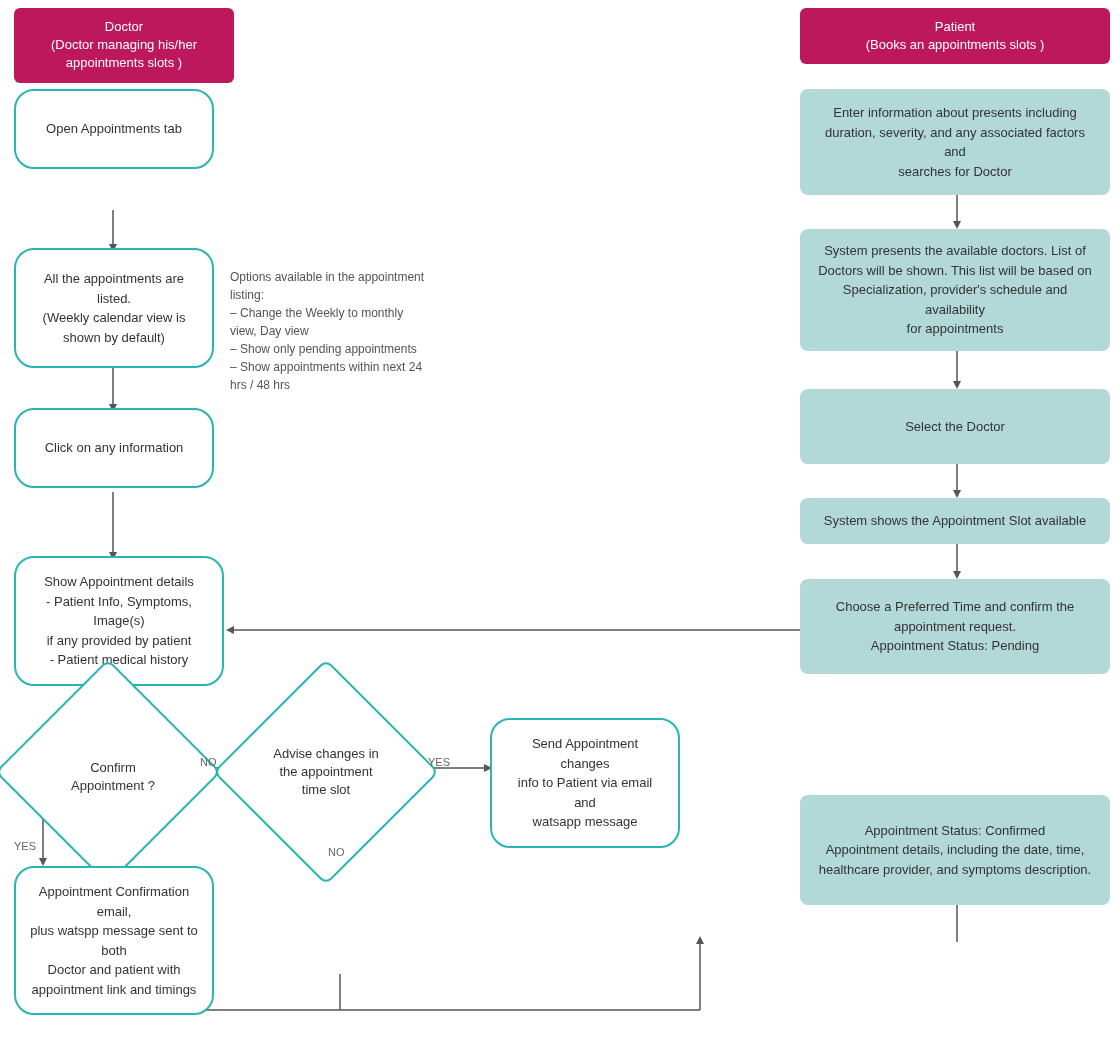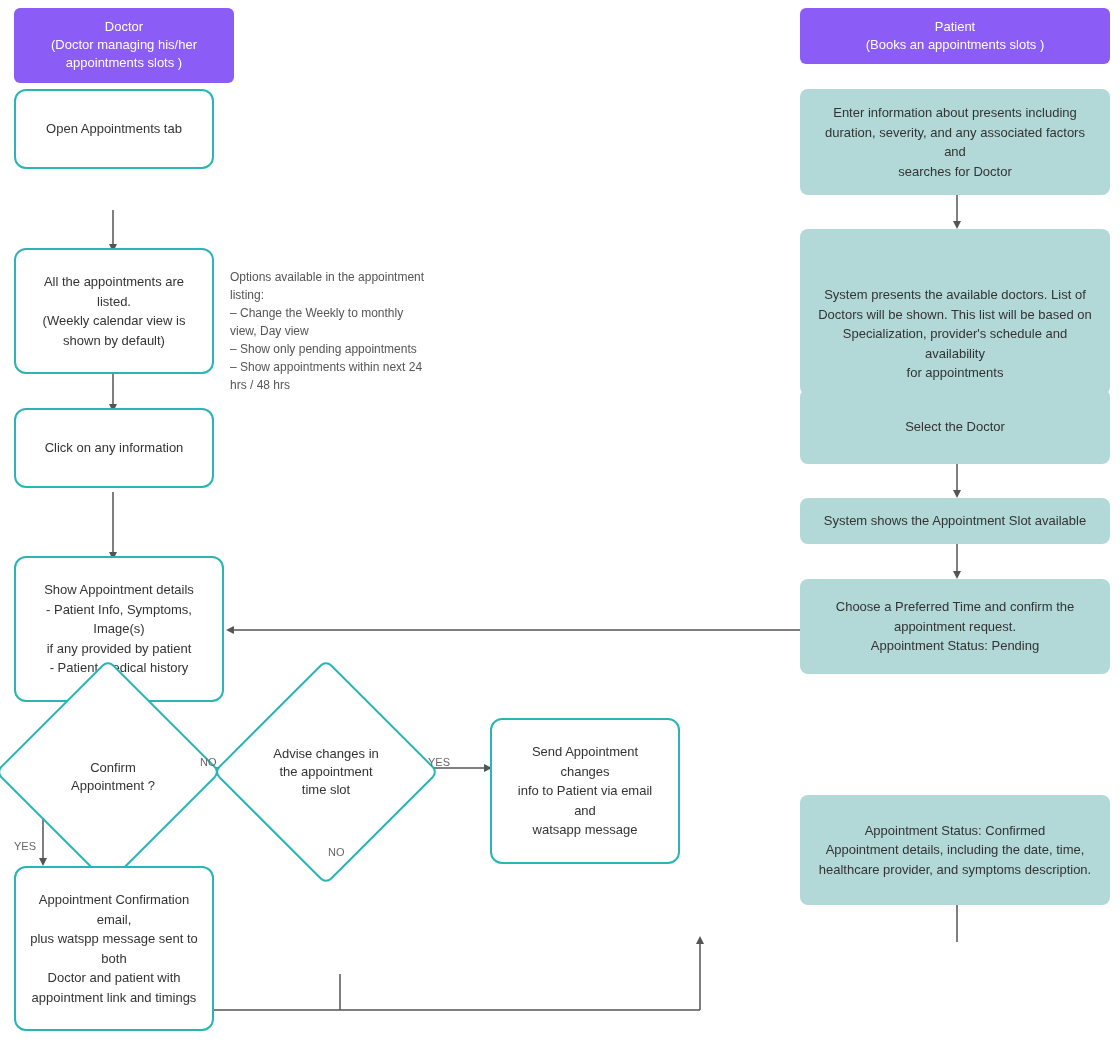--- a/index.html
+++ b/index.html
@@ -17,37 +17,37 @@
     .diagram-container {
       width: 1120px;
       min-height: 1047px;
       position: relative;
       background: #fff;
     }
 
     
     .header-box {
       position: absolute;
-      background: #8b5cf6;
+      background: #be185d;
       color: #fff;
       border-radius: 6px;
       text-align: center;
       padding: 10px 14px;
       font-size: 13px;
       line-height: 1.4;
     }
 
     
     .box-doctor {
       position: absolute;
       border: 2px solid #2ab5b5;
-      border-radius: 12px;
-      background: #fff;
-      text-align: center;
-      padding: 22px 14px;
+      border-radius: 20px;
+      background: #fff;
+      text-align: center;
+      padding: 14px 14px;
       font-size: 13px;
       line-height: 1.5;
       color: #333;
     }
 
     
     .box-patient {
       position: absolute;
       background: #b2d8d8;
       border-radius: 8px;
@@ -245,21 +245,21 @@
   </div>
 
 
   <div class="box-patient" style="left:800px; top:89px; width:310px; min-height:106px; display:flex; align-items:center; justify-content:center;">
     <span style="white-space:pre-line; text-align:center;">Enter information about presents including
 duration, severity, and any associated factors and
 searches for Doctor</span>
   </div>
 
   <div class="box-patient" style="left:800px; top:229px; width:310px; min-height:121px; display:flex; align-items:center; justify-content:center;">
-    <span style="white-space:pre-line; text-align:center;margin-top:44px;">System presents the available doctors. List of
+    <span style="white-space:pre-line; text-align:center;">System presents the available doctors. List of
 Doctors will be shown. This list will be based on
 Specialization, provider's schedule and availability
 for appointments</span>
   </div>
 
   <div class="box-patient" style="left:800px; top:389px; width:310px; min-height:75px; display:flex; align-items:center; justify-content:center;">
     <span>Select the Doctor</span>
   </div>
 
   <div class="box-patient" style="left:800px; top:498px; width:310px; min-height:46px; display:flex; align-items:center; justify-content:center;">

